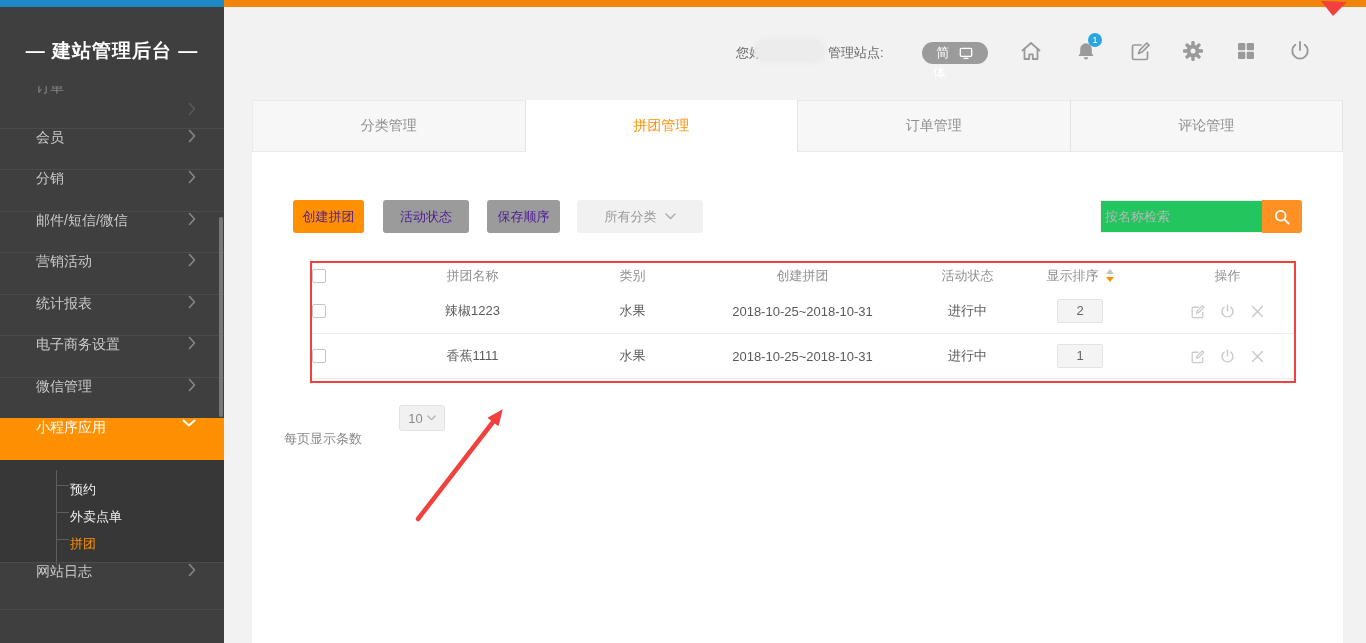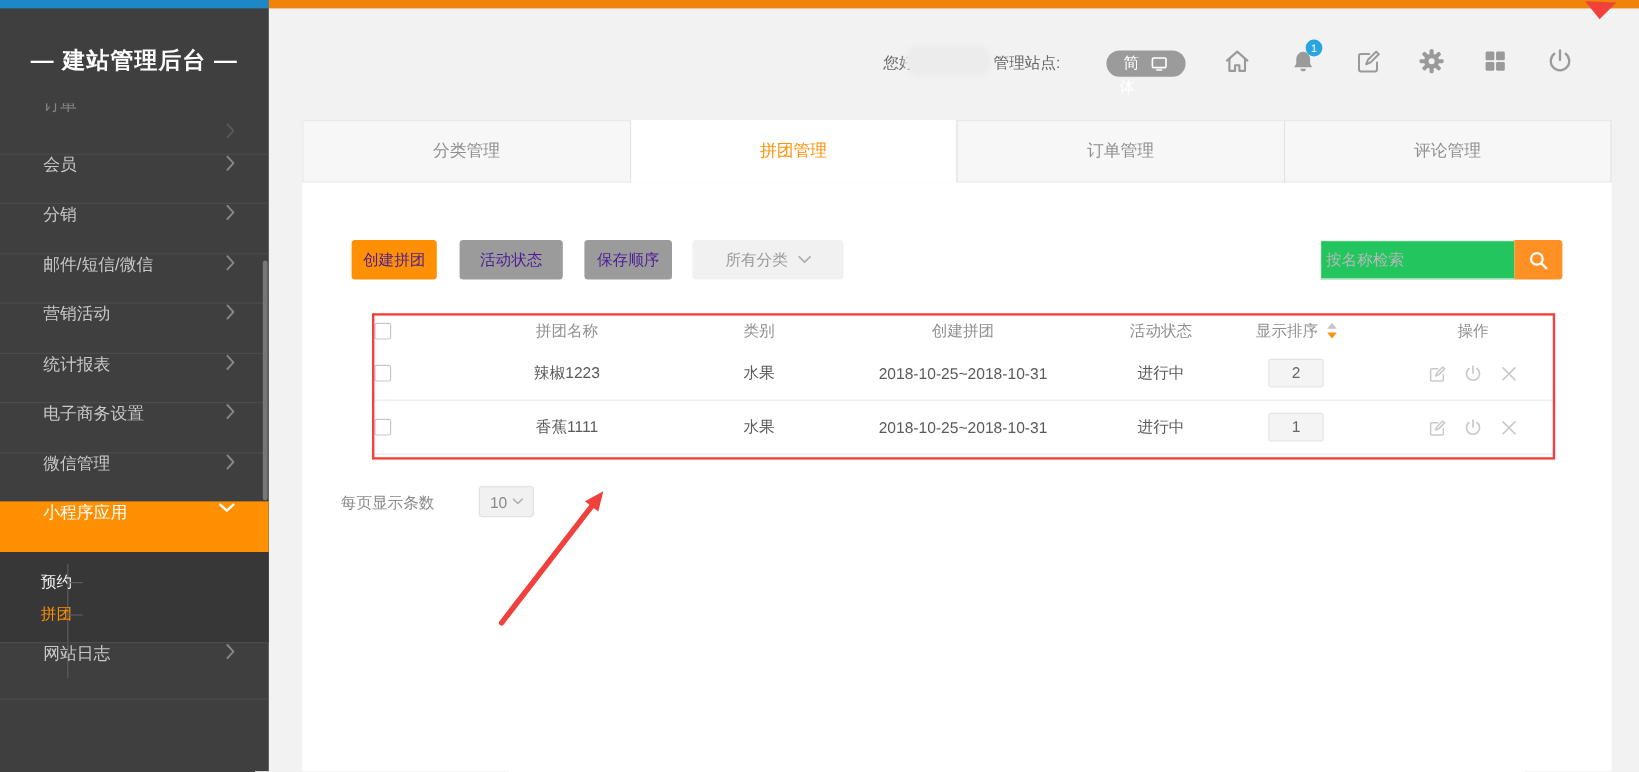--- a/index.html
+++ b/index.html
@@ -19,21 +19,21 @@
   .m-row:first-child { border-top:none; }
   .m-row .chev { margin-left:auto; width:8px; height:14px; color:#878787; flex:none; }
   .m-row.cut { align-items:flex-start; }
   .m-row.cut .clipbox { height:11px; overflow:hidden; display:flex; align-items:flex-end; opacity:.5; }
   .m-row.cut .chev { opacity:.35; margin-top:16px; }
   .m-row.active { background:#ff9002; color:#fff; border-top-color:#ff9002; }
   .m-row.active .chevd { margin-left:auto; width:14px; height:8px; color:#fff; }
   .m-row.tall { height:48px; border-bottom:1px solid #4b4b4b; }
   .submenu { position:relative; background:#373737; padding:12px 0 9px 0; }
   .sub-vline { position:absolute; left:56px; top:10px; width:1px; height:95px; background:#5d5d5d; }
-  .s-row { position:relative; height:27px; display:flex; align-items:center; padding-left:34px; color:#f0f0f0; font-size:13px; cursor:pointer; }
+  .s-row { position:relative; height:27px; display:flex; align-items:flex-end; padding-left:70px; color:#f0f0f0; font-size:13px; cursor:pointer; }
   .s-row::before { content:""; position:absolute; left:56px; top:13px; width:13px; height:1px; background:#5d5d5d; }
   .s-row.active { color:#ff9002; }
   .side-scroll { position:absolute; right:1px; top:217px; width:4px; height:200px; background:#777; border-radius:2px; z-index:5; }
 
   
   .greet { position:absolute; left:736px; top:44px; font-size:13px; color:#666; }
   .redact { position:absolute; left:756px; top:40px; width:68px; height:21px; background:#ececec; border-radius:10px; box-shadow:0 0 5px 2px #ececec; }
   .site-label { position:absolute; left:828px; top:44px; font-size:13px; color:#666; }
   .lang-pill { position:absolute; left:922px; top:42px; width:66px; height:22px; background:#9b9b9b; border-radius:11px; display:flex; align-items:center; justify-content:space-around; padding:0 10px; cursor:pointer; }
   .lang-pill .zh { color:#fff; font-size:13px; }
@@ -73,21 +73,21 @@
   .c-sort { width:160px; display:flex; align-items:center; justify-content:center; }
   .c-op { width:135px; display:flex; align-items:center; justify-content:center; gap:13px; }
   .cb { width:14px; height:14px; border:1px solid #c6c6c6; border-radius:2px; background:#fff; cursor:pointer; }
   .sort-arrows { display:inline-flex; flex-direction:column; gap:3px; margin-left:7px; }
   .tri-up { width:0; height:0; border-left:4px solid transparent; border-right:4px solid transparent; border-bottom:5px solid #c4c4c4; }
   .tri-down { width:0; height:0; border-left:4px solid transparent; border-right:4px solid transparent; border-top:5px solid #ff9002; }
   .sort-box { width:46px; height:24px; line-height:22px; text-align:center; background:#f4f4f4; border:1px solid #e3e3e3; border-radius:2px; color:#666; font-size:13px; cursor:text; }
   .op-ic { width:17px; height:17px; color:#c9c9c9; cursor:pointer; }
 
   
-  .psize-label { position:absolute; left:284px; top:410px; font-size:13px; color:#8a8a8a; }
+  .psize-label { position:absolute; left:284px; top:430px; font-size:13px; color:#8a8a8a; }
   .psize-box { position:absolute; left:375px; top:405px; width:46px; height:26px; background:#f1f1f1; border:1px solid #e2e2e2; border-radius:3px; display:flex; align-items:center; justify-content:center; gap:4px; font-size:13px; color:#8a8a8a; cursor:pointer;margin-left:24px; }
 
   
   .anno-rect { position:absolute; left:310px; top:261px; width:986px; height:122px; border:2px solid #f0413d; z-index:6; pointer-events:none; }
   .anno-arrow { position:absolute; left:393px; top:390px; z-index:6; pointer-events:none; }
   .anno-corner { position:absolute; left:1316px; top:0; z-index:6; pointer-events:none; }
 </style>
 </head>
 <body>
 
@@ -154,20 +154,23 @@
         <span>小程序应用</span>
         <svg class="chevd" viewBox="0 0 14 8">
             <path d="M1.5 1.5 7 6.5l5.5-5" fill="none" stroke="currentColor" stroke-width="2" stroke-linecap="round" stroke-linejoin="round"></path>
           </svg>
       </div>
 
       <div class="submenu">
         <div class="sub-vline"></div>
         <div class="s-row">
             <span>预约</span>
+          </div>
+        <div class="s-row">
+            <span>外卖点单</span>
           </div>
         <div class="s-row active">
             <span>拼团</span>
           </div>
       </div>
 
       <div class="m-row tall">
         <span>网站日志</span>
         <svg class="chev" viewBox="0 0 8 14">
             <path d="M1.5 1.5 6.5 7l-5 5.5" fill="none" stroke="currentColor" stroke-width="1.6" stroke-linecap="round" stroke-linejoin="round"></path>

